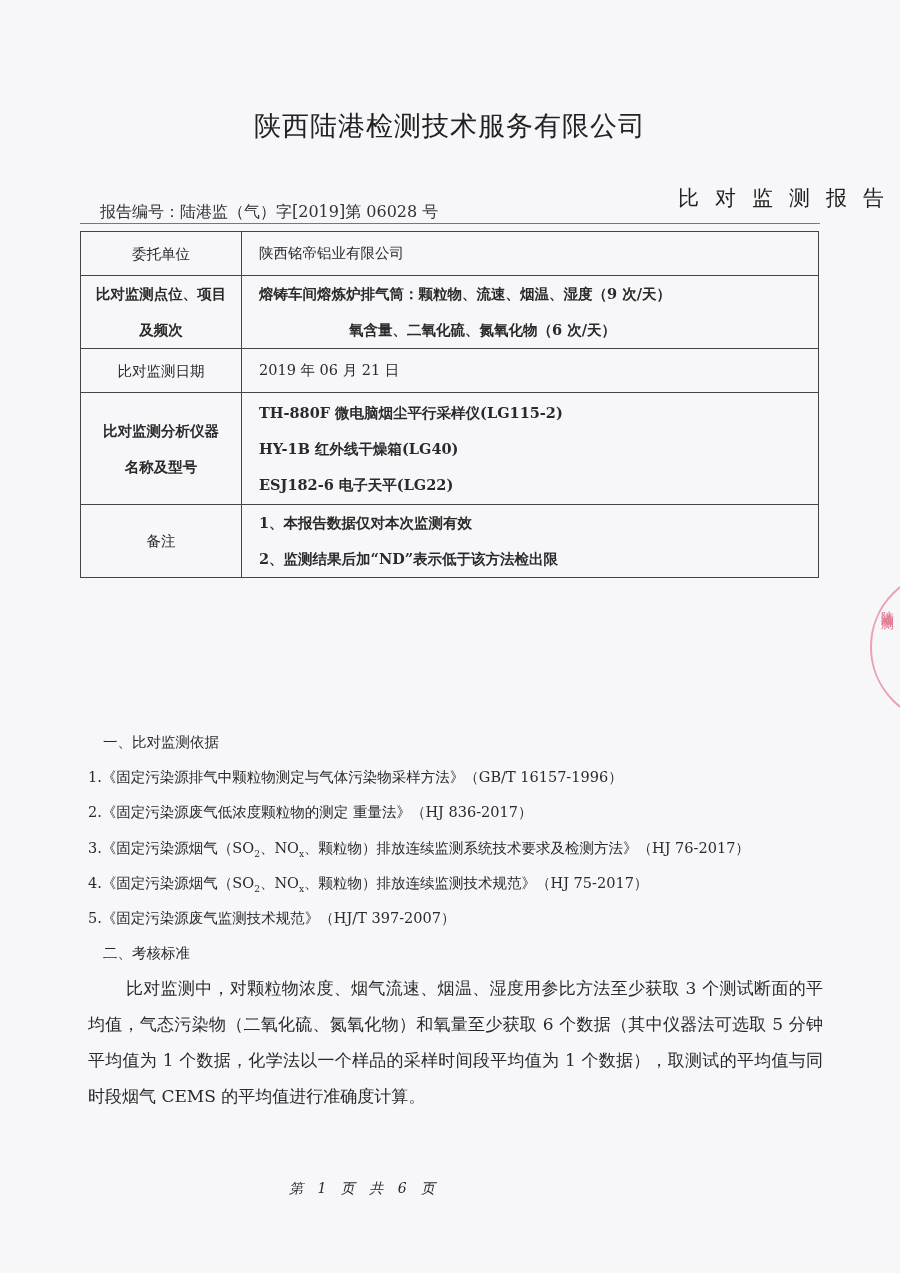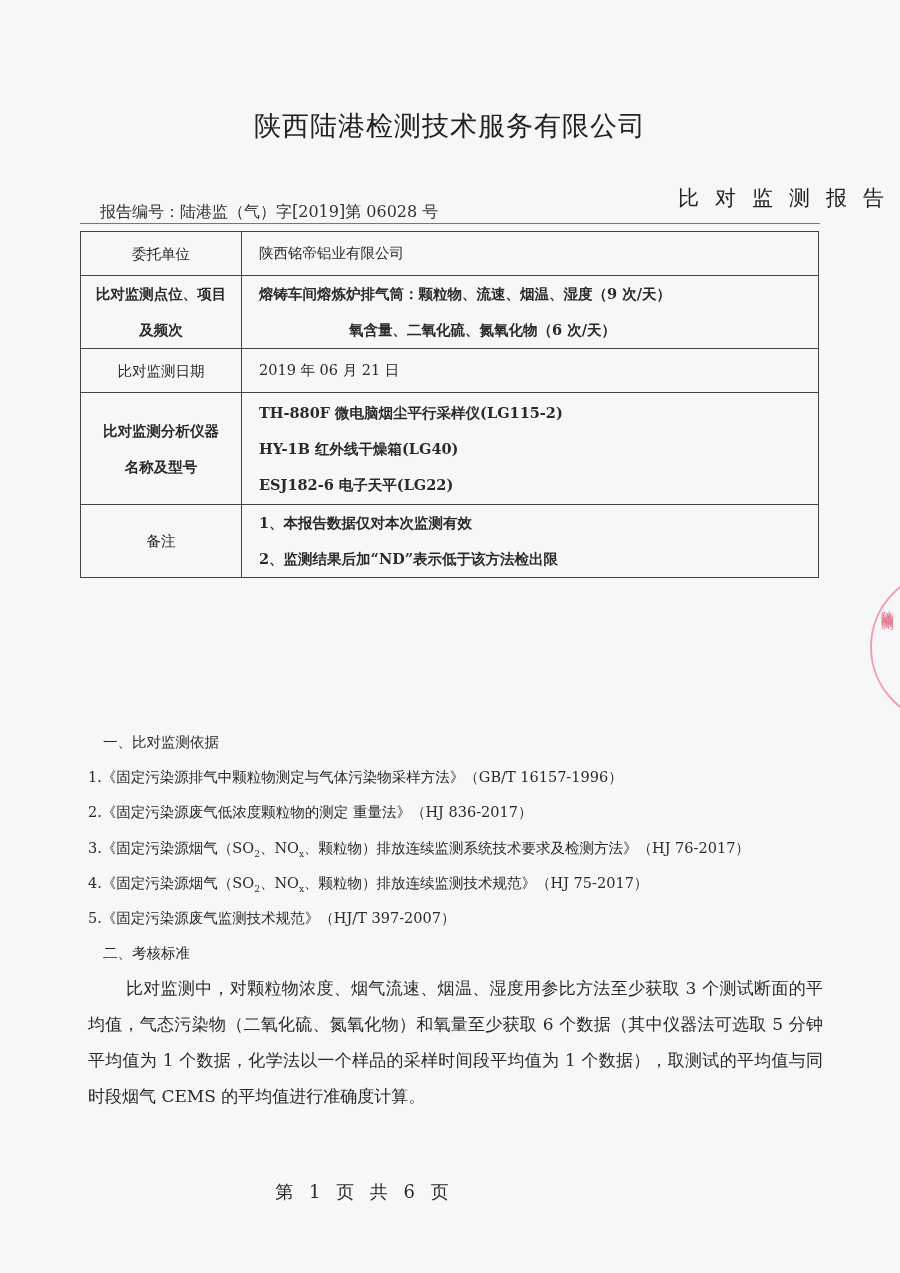--- a/index.html
+++ b/index.html
@@ -39,21 +39,21 @@
     }
     .basis-item {
       position: absolute; left: 88px; font-size: 14.5px; white-space: nowrap;
     }
     .para {
       position: absolute; left: 88px; top: 970px; width: 735px;
       font-size: 17px; line-height: 36px; text-indent: 38px; text-align: justify;
     }
     .footer {
       position: absolute; left: 0; width: 729px; top: 1180px; text-align: center;
-      font-size: 18px; letter-spacing: 5px;
+      font-size: 14px; letter-spacing: 5px; font-style: italic;
     }
     .stamp {
       position: absolute; left: 870px; top: 570px; width: 150px; height: 150px;
       border: 2px solid #e88aa0; border-radius: 50%; opacity: 0.8;
     }
     .stamp-text {
       position: absolute; left: 878px; top: 600px; color: #e07a92; font-size: 13px;
       writing-mode: vertical-rl; letter-spacing: 2px;
     }
     sub { font-size: 9px; }

